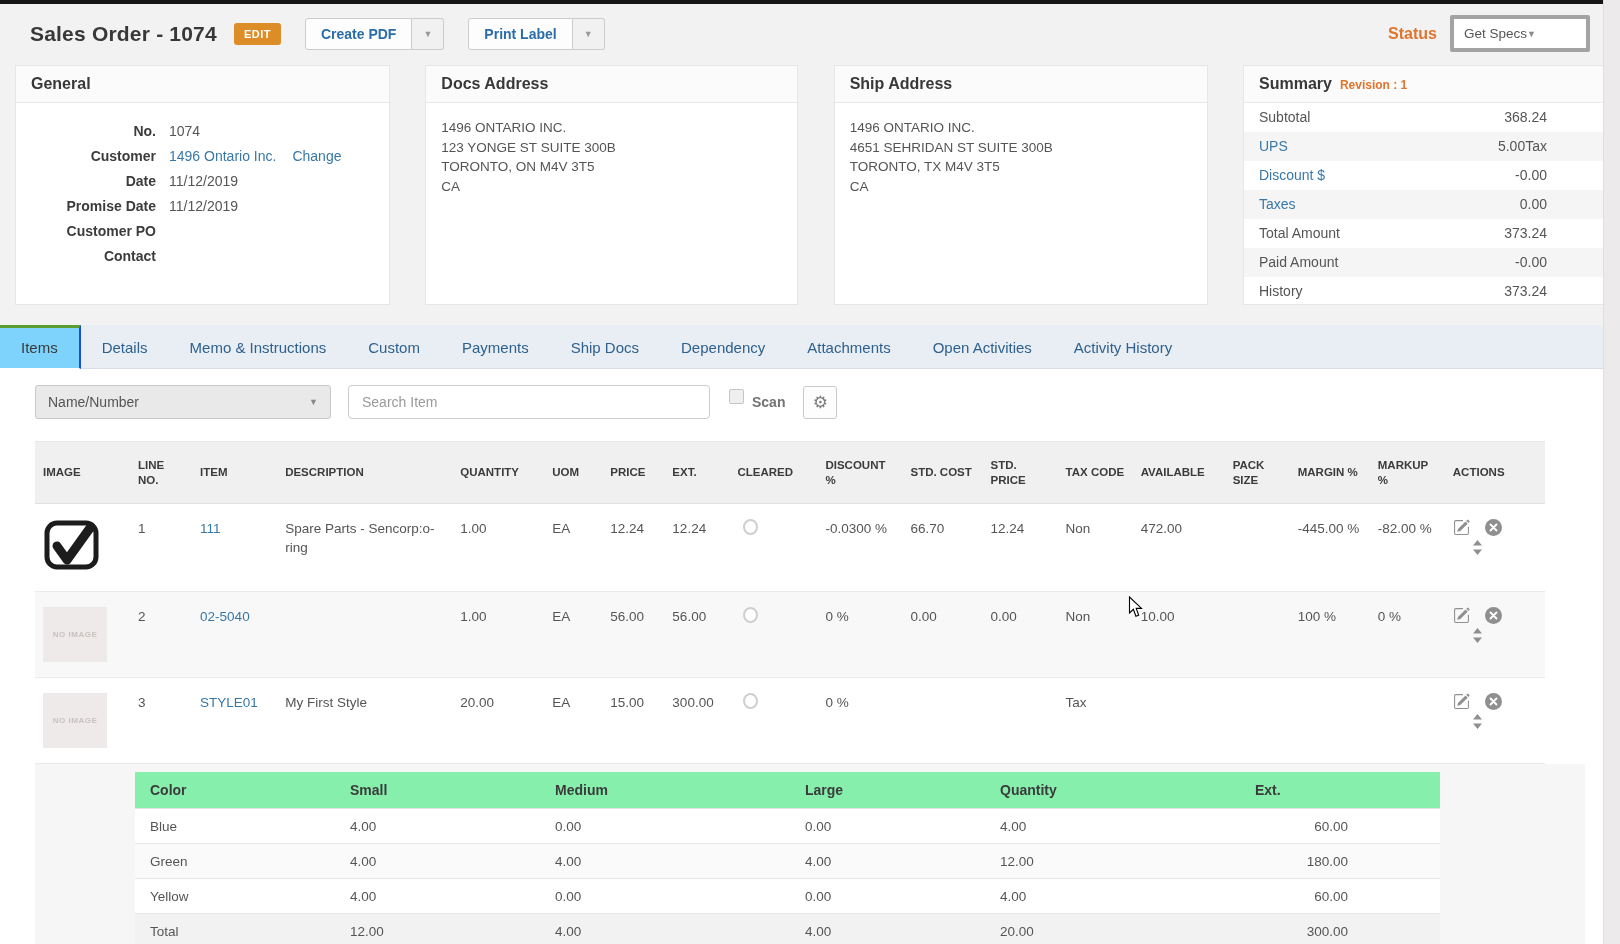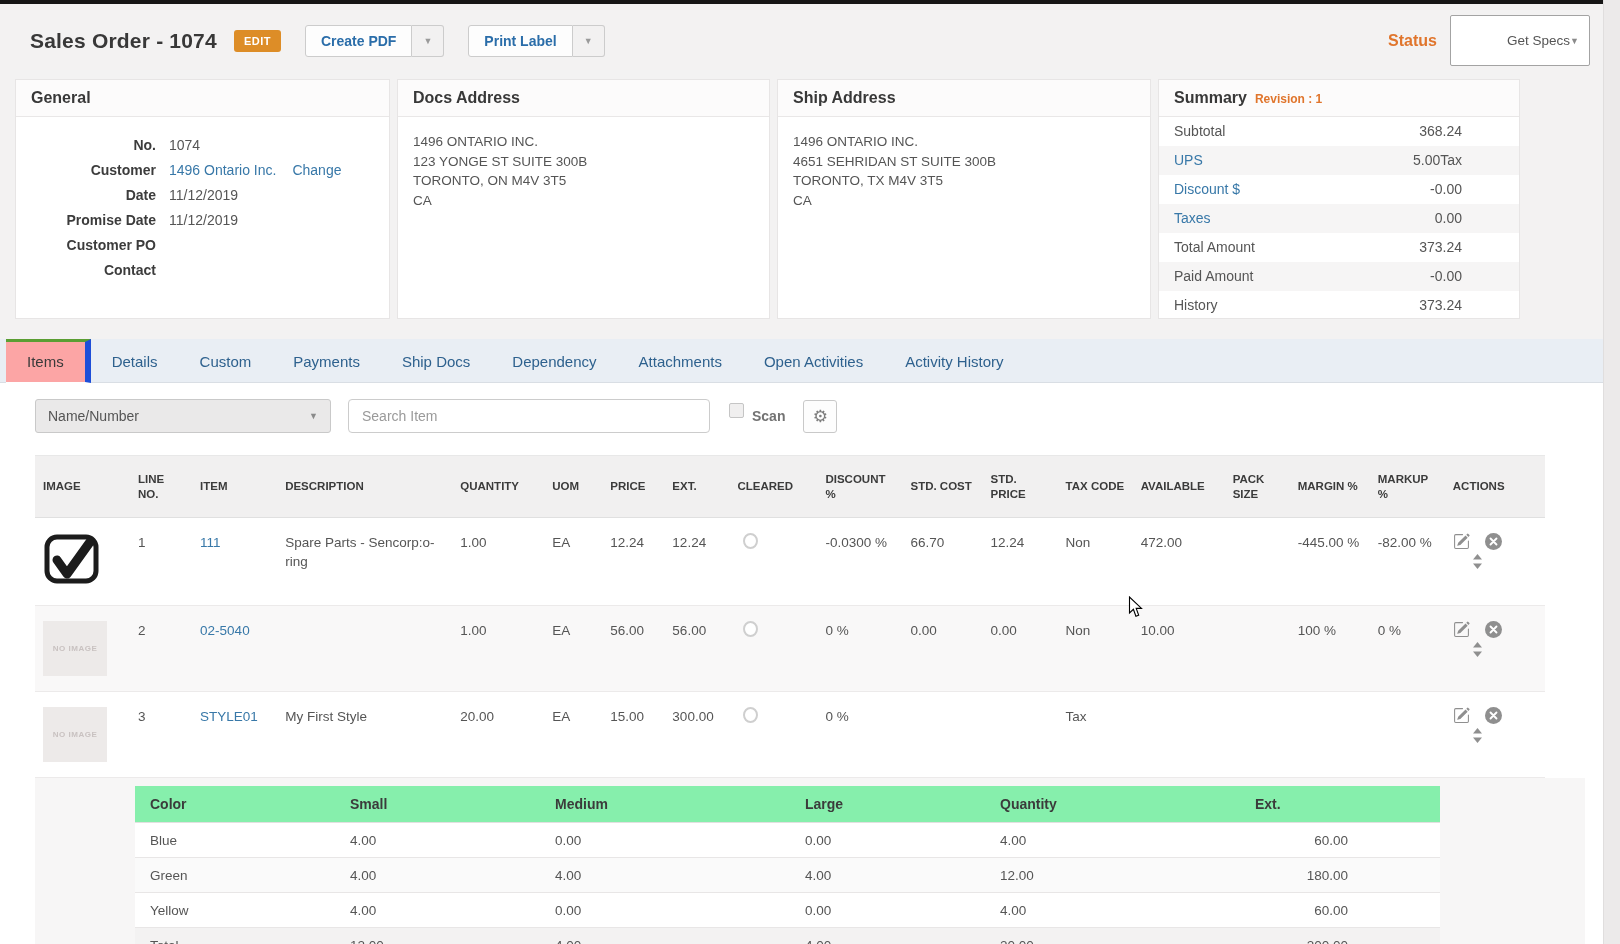--- a/index.html
+++ b/index.html
@@ -25,28 +25,28 @@
     padding: 7px 15px; color: #2a6da9; font-size: 14px; font-weight: bold; cursor: pointer;
     font-family: inherit;
   }
   .split-caret {
     background: #f2f1f1; border: 1px solid #ccc; border-left: none; border-radius: 0 3px 3px 0;
     padding: 7px 11px; color: #9a9a9a; font-size: 9px; cursor: pointer; font-family: inherit;
   }
   .status-group { margin-left: auto; display: flex; align-items: center; }
   .status-label { color: #e0752c; font-weight: bold; font-size: 16px; margin-right: 13px; }
   .status-select {
-    width: 140px; border: 1px solid #a3a3a3; background: #fff; padding: 17px 10px;
-    font-size: 13.5px; color: #555; display: flex; justify-content: flex-end; align-items: center;
+    width: 140px; border: 4px solid #a3a3a3; background: #fff; padding: 7px 10px;
+    font-size: 13.5px; color: #555; display: flex; justify-content: flex-start; align-items: center;
     border-radius: 2px; cursor: pointer;
   }
   .caret { font-size: 9px; color: #8a8a8a; }
 
   
-  .panels { display: flex; padding: 0 15px; gap: 7px; height: 240px; }
+  .panels { display: flex; padding: 0 15px; gap: 7px; height: 240px; justify-content: space-between; }
   .panel { background: #fff; border: 1px solid #e7e5e5; overflow: hidden; }
   .panel-general { width: 375px; }
   .panel-bill    { width: 373px; }
   .panel-ship    { width: 374px; }
   .panel-summary { width: 362px; }
   .panel-header {
     padding: 9px 15px; border-bottom: 1px solid #e9e7e7; background: #fcfbfb;
     font-size: 16px; font-weight: bold; color: #383838;
   }
   .panel-body { padding: 15px 15px; }
@@ -61,22 +61,22 @@
   .s-row:nth-child(even) { background: #f6f5f5; }
   .s-value { padding-right: 42px; }
 
   
   .tabs { display: flex; background: #e9eef4; border-bottom: 1px solid #d9dee4; margin-top: 20px; align-items: flex-end; }
   .tab {
     padding: 11px 21px 12px 21px; font-size: 15px; color: #2e618e; cursor: pointer;
     border-top: 3px solid transparent;
   }
   .tab.active {
-    background: #fca5a5; color: #3a3a3a; border-top: 3px solid #5a9e33;
-    border-right: 6px solid #1d4ed8; border-bottom: 1px solid #fff; margin-bottom: -1px; margin-left: 6px;
+    background: #7dd3fc; color: #3a3a3a; border-top: 3px solid #5a9e33;
+    border-right: 2px solid #1d4ed8; border-bottom: 1px solid #fff; margin-bottom: -1px;
   }
 
   
   .content { background: #fff; min-height: 580px; padding-bottom: 20px; }
   .toolbar { display: flex; align-items: center; padding: 16px 0 0 35px; }
   .filter-select {
     width: 296px; height: 34px; background: #eae9e9; border: 1px solid #c9c9c9; border-radius: 3px;
     padding: 0 12px; color: #555; font-size: 14px; display: flex; justify-content: space-between;
     align-items: center; cursor: pointer;
   }
@@ -249,20 +249,21 @@
           <span>History</span>
           <span class="s-value">373.24</span>
         </div>
     </div>
   </section>
 </div>
 
 <nav class="tabs">
   <div class="tab active">Items</div>
   <div class="tab">Details</div>
+  <div class="tab">Memo &amp; Instructions</div>
   <div class="tab">Custom</div>
   <div class="tab">Payments</div>
   <div class="tab">Ship Docs</div>
   <div class="tab">Dependency</div>
   <div class="tab">Attachments</div>
   <div class="tab">Open Activities</div>
   <div class="tab">Activity History</div>
 </nav>
 
 <div class="content">

